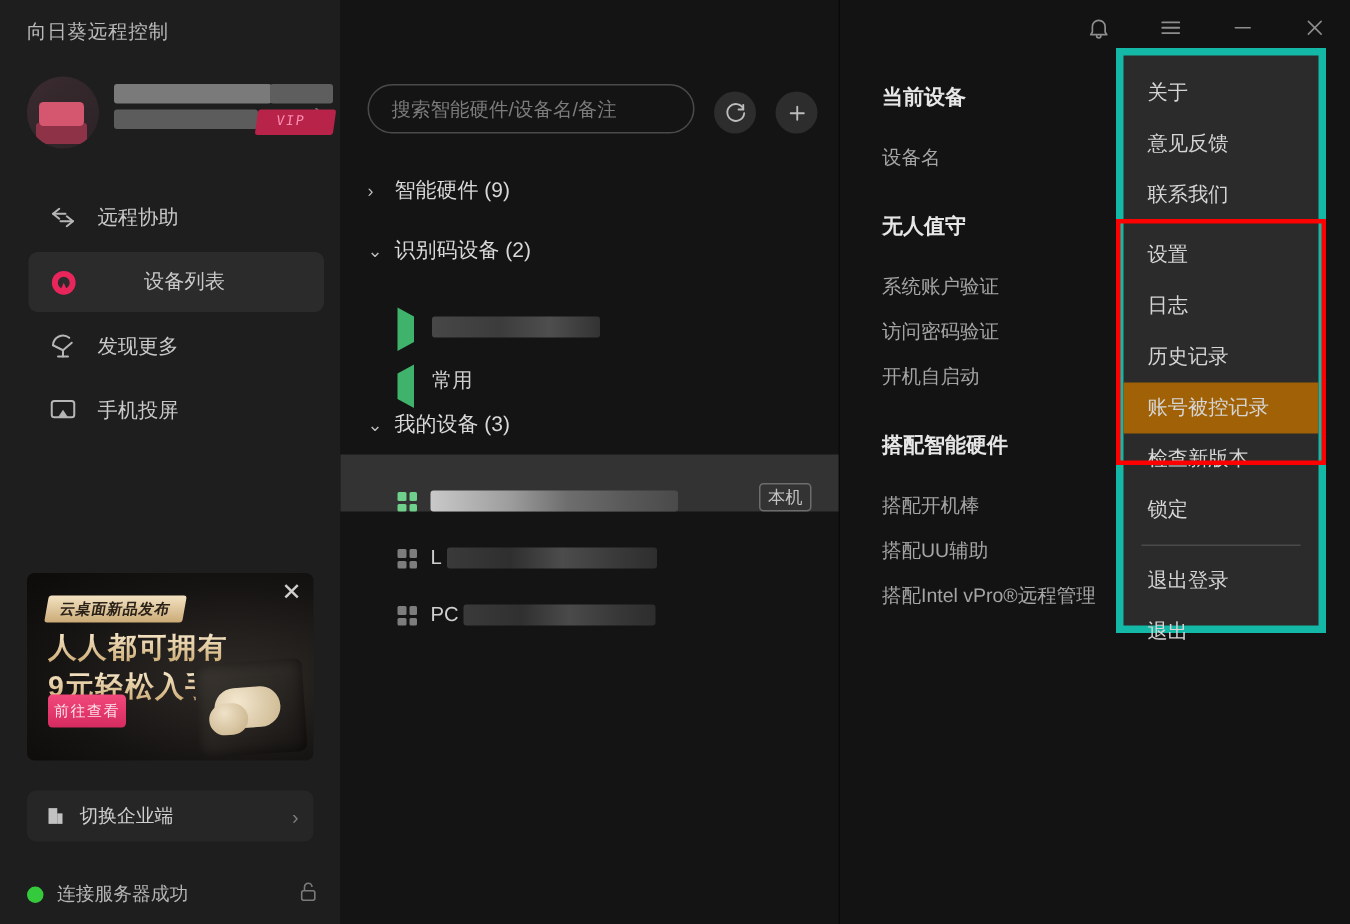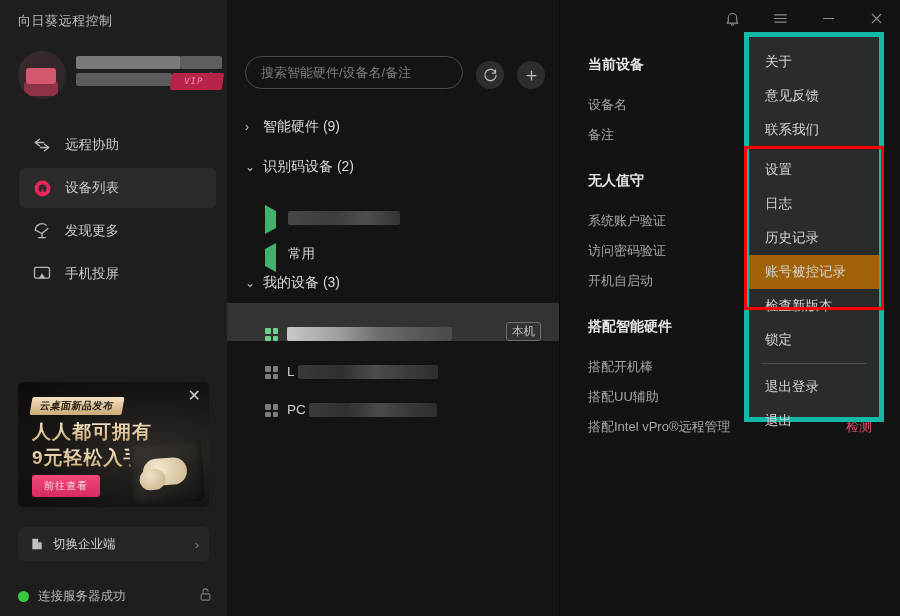--- a/index.html
+++ b/index.html
@@ -64,21 +64,21 @@
              font-family:"DejaVu Sans Mono", monospace; letter-spacing:1px;}
   .profile-arrow { color:#7e7e7e; font-size:17px; padding-left:6px; }
 
   .nav { margin-top: 14px; margin-left: 8px; }
   .nav-item {
     display: flex; align-items: center;
     height: 40px; margin: 3px 11px; padding-left: 12px;
     border-radius: 6px; cursor: pointer;
     color: #c9c9c9; font-size: 13.5px;
   }
-  .nav-item.active { background: #2b2b2b; }
+  .nav-item.active { background: #2b2b2b; gap: 31px; }
   .nav-icon {
     width: 22px; height: 22px; margin-right: 12px;
     display:flex; align-items:center; justify-content:center;
     flex: 0 0 22px;
   }
   .nav-label { line-height:1; }
 
   .ad {
     position:absolute; left:18px; top:382px;
     width: 191px; height: 125px;
@@ -100,24 +100,24 @@
   .ad-h1, .ad-h2 {
     position:absolute; left:14px;
     font-weight:bold; font-size:19px;
     background: linear-gradient(180deg,#faecd0,#c8a46a);
     -webkit-background-clip:text; background-clip:text;
     color:transparent; letter-spacing:1px;
   }
   .ad-h1 { top:37px; }
   .ad-h2 { top:63px; }
   .ad-btn {
-    position:absolute; left:14px; top:93px;
+    position:absolute; left:14px; top:81px;
     background: linear-gradient(180deg,#f1487a,#d62b60);
     color:#ffdfe9; font-size:10px;
-    padding:4px 12px; border-radius:3px; letter-spacing:1px;
+    padding:4px 4px; border-radius:3px; letter-spacing:1px;
   }
   .ad-art {
     position:absolute; right:6px; bottom:4px; width:72px; height:62px;
     background: linear-gradient(150deg,#3d3833,#171513);
     border-radius:5px; transform: rotate(-4deg);
     box-shadow: inset 0 0 10px rgba(0,0,0,.6);
   }
   .ad-art:after {
     content:""; position:absolute; left:12px; top:17px;
     width:44px; height:27px; border-radius:14px;
@@ -445,24 +445,20 @@
   </div>
 
   <div class="detail">
 
     <div class="sec-title">当前设备</div>
 
     <div class="row">
       <span>设备名</span>
       <span class="val">DES</span>
     </div>
-    <div class="row">
-      <span>备注</span>
-      <span class="val"></span>
-    </div>
 
     <div class="gap"></div>
     <div class="sec-title">无人值守</div>
 
     <div class="row">
       <span>系统账户验证</span>
       <span class="act"></span>
     </div>
     <div class="row">
       <span>访问密码验证</span>

